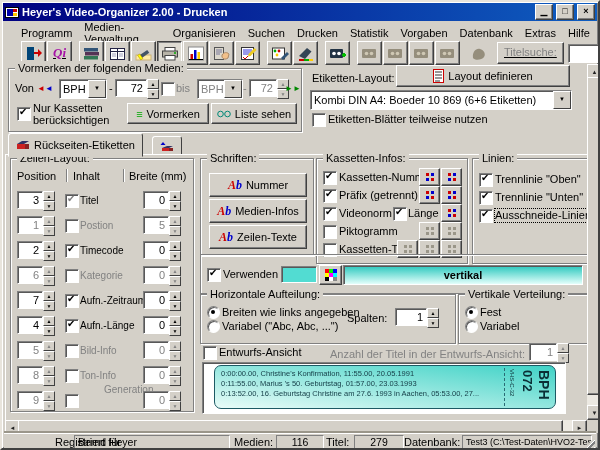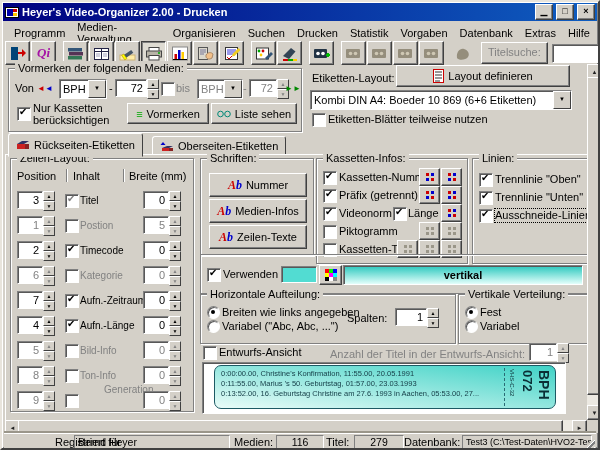--- a/index.html
+++ b/index.html
@@ -10,24 +10,24 @@
   .raised{background:#d4d0c8;border:1px solid;border-color:#fff #404040 #404040 #fff;box-shadow:inset -1px -1px 0 #808080;}
   .pressed{background:#dedbd2;border:1px solid;border-color:#404040 #fff #fff #404040;box-shadow:inset 1px 1px 0 #808080;}
   .sunk{border:1px solid;border-color:#808080 #fff #fff #808080;box-shadow:inset 1px 1px 0 #585858;background:#fff;}
   .dis{color:#828282;}
   .lbl{position:absolute;white-space:nowrap;line-height:13px;}
   
   #tbar{position:absolute;left:1px;top:1px;right:1px;height:18px;background:linear-gradient(90deg,#000080,#0f5ec0);display:flex;align-items:center;gap:3px;padding:0 2px;}
   #tbar .ttl{color:#fff;font-weight:bold;flex:1;white-space:nowrap;overflow:hidden;}
   .capbtn{width:16px;height:14px;font-size:9px;line-height:12px;text-align:center;font-weight:bold;color:#000;}
   
-  #menubar{position:absolute;left:6px;top:20px;right:2px;height:21px;display:flex;align-items:center;}
+  #menubar{position:absolute;left:13px;top:20px;right:2px;height:21px;display:flex;align-items:center;}
   .mitem{padding:2px 6px;}
   
-  #toolbar{position:absolute;left:2px;top:39px;right:2px;height:24px;display:flex;align-items:center;padding-left:1px;}
+  #toolbar{position:absolute;left:2px;top:39px;right:2px;height:24px;display:flex;align-items:center;padding-left:17px;text-decoration:underline;}
   .tbtn{width:23px;height:22px;display:flex;align-items:center;justify-content:center;flex:0 0 auto;margin-right:1px;}
   .tsep{width:6px;flex:0 0 auto;}
   .qi{font-family:"Liberation Serif",serif;font-style:italic;font-weight:bold;font-size:13px;color:#a513a5;}
   #tsbtn{height:20px;padding:0 6px;line-height:18px;flex:0 0 auto;}
   #tsinput{width:62px;height:17px;flex:0 0 auto;margin-left:4px;font:inherit;padding:0 2px;}
   
   .grp{position:absolute;border:1px solid #808080;box-shadow:inset 1px 1px 0 #fff,1px 1px 0 #fff;z-index:2;}
   .leg{position:absolute;top:-8px;left:6px;background:#d4d0c8;padding:0 3px;line-height:14px;white-space:nowrap;}
   
   .cb{position:absolute;width:12px;height:12px;background:#fff;border:1px solid;border-color:#808080 #fff #fff #808080;box-shadow:inset 1px 1px 0 #585858;}
@@ -315,21 +315,20 @@
       </svg>
     <span>Rückseiten-Etiketten</span>
   </div>
   <div id="tab2" class="tab">
     <svg width="14" height="11" viewBox="0 0 14 11">
         <path d="M3 1l2.5 3h-5z" fill="#00c"></path>
         <path d="M2 7L7 5h6l-4 2z" fill="#336"></path>
         <rect x="2" y="7" width="7" height="3" fill="#c22"></rect>
         <rect x="9" y="7" width="4" height="3" fill="#822"></rect>
       </svg>
-    <span>Oberseiten-Etiketten</span>
   </div>
   <div id="panel"></div>
 
   <div class="grp" style="left:8px;top:156px;width:182px;height:252px;">
     <span class="leg">Zeilen-Layout:</span>
     <span class="lbl" style="left:6px;top:11px;">Position</span>
     <span class="lbl" style="left:62px;top:11px;">Inhalt</span>
     <span class="lbl" style="left:118px;top:11px;">Breite (mm)</span>
     <span class="hdrline" style="left:55px;top:10px;"></span>
     <span class="hdrline" style="left:112px;top:10px;"></span>

